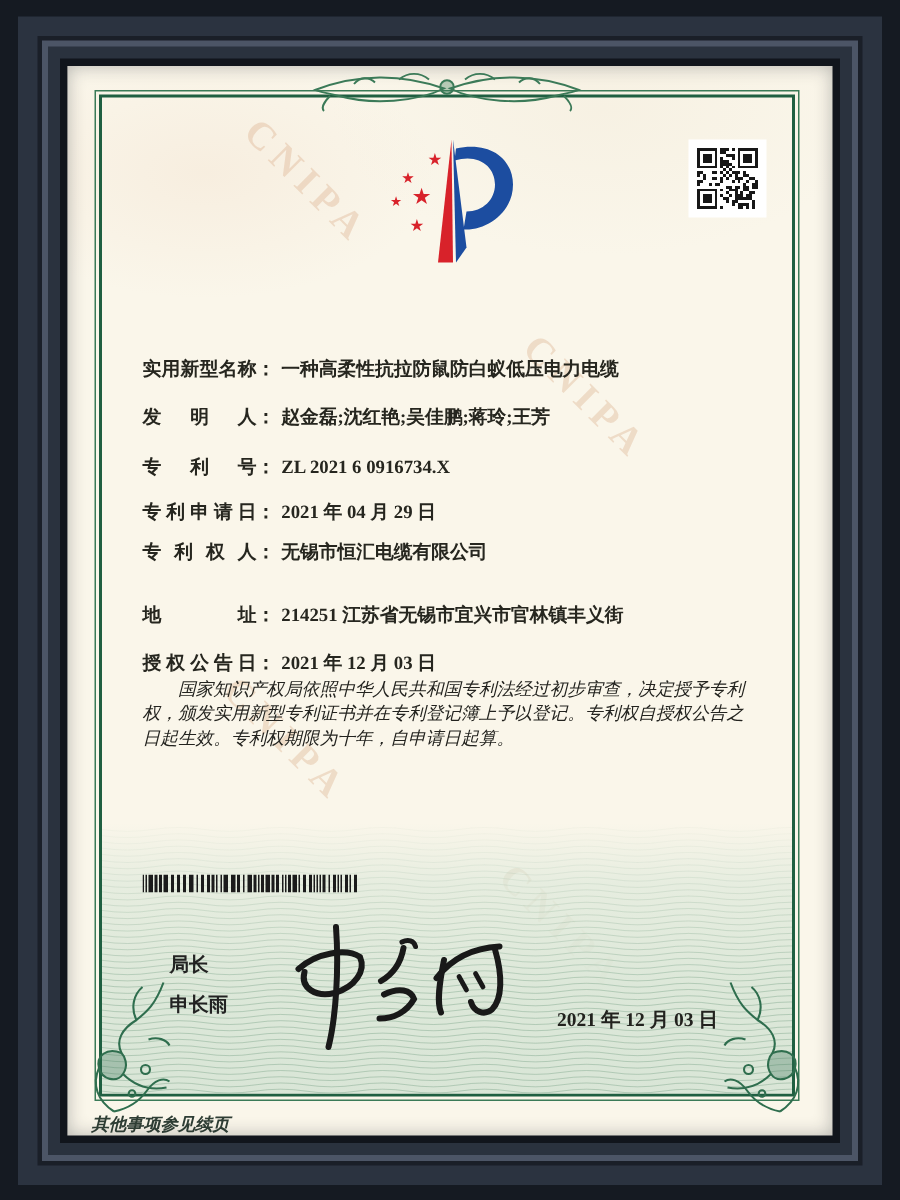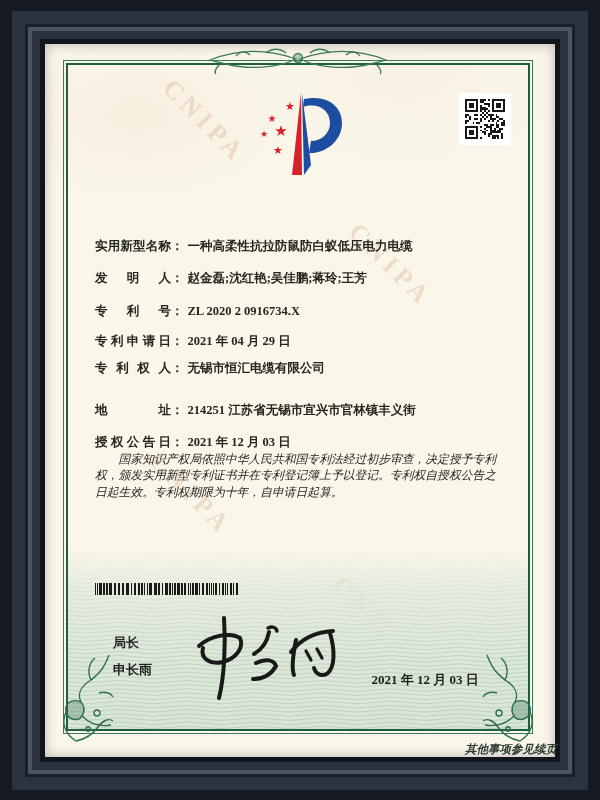--- a/index.html
+++ b/index.html
@@ -56,21 +56,21 @@
   .barcode{position:absolute;left:50px;top:539px;width:146px;height:12px;}
   .signer-role{position:absolute;left:68px;top:590px;font-family:Liberation Mono, monospace;
                font-weight:bold;font-size:13px;color:#222;}
   .signer-name{position:absolute;left:68px;top:617px;font-family:"Liberation Sans",sans-serif;
                font-weight:bold;font-size:13px;color:#222;}
   .signature{position:absolute;left:138px;top:562px;width:170px;height:105px;}
   .issue-date{position:absolute;left:285px;top:627px;width:190px;text-align:center;
               font-size:13px;font-weight:600;color:#22221e;}
   .page-info{position:absolute;left:0;top:662px;width:100%;text-align:center;
              font-size:11px;color:#3c4a40;}
-  .footer-note{position:absolute;left:2px;top:698px;width:100%;text-align:right;
+  .footer-note{position:absolute;left:16px;top:698px;width:100%;text-align:left;
                font-size:11.5px;font-style:italic;font-weight:600;color:#2e3d34;}
   
   .wm{position:absolute;width:150px;height:30px;font-size:26px;font-weight:bold;
       letter-spacing:5px;color:rgba(213,160,118,0.30);transform:rotate(45deg);
       font-family:"Liberation Serif",serif;pointer-events:none;}
   .wm1{left:100px;top:78px;}
   .wm2{left:286px;top:222px;}
   .wm3{left:86px;top:450px;}
   .wm4{left:270px;top:575px;color:rgba(190,160,120,0.28);}
 </style>
@@ -405,21 +405,21 @@
 
 
     <div id="fields">
       <div class="row" style="top:10px">
         <span class="lbl">实用新型名称</span><span class="colon">：</span><span>一种高柔性抗拉防鼠防白蚁低压电力电缆</span>
       </div>
       <div class="row" style="top:42px">
         <span class="lbl">发明人</span><span class="colon">：</span><span>赵金磊;沈红艳;吴佳鹏;蒋玲;王芳</span>
       </div>
       <div class="row" style="top:75px">
-        <span class="lbl">专利号</span><span class="colon">：</span><span>ZL 2020 2 0916734.X</span>
+        <span class="lbl">专利号</span><span class="colon">：</span><span>ZL 2021 6 0916734.X</span>
       </div>
       <div class="row" style="top:105px">
         <span class="lbl">专利申请日</span><span class="colon">：</span><span>2021 年 04 月 29 日</span>
       </div>
       <div class="row" style="top:132px">
         <span class="lbl">专利权人</span><span class="colon">：</span><span>无锡市恒汇电缆有限公司</span>
       </div>
       <div class="row" style="top:174px">
         <span class="lbl">地址</span><span class="colon">：</span><span>214251 江苏省无锡市宜兴市官林镇丰义街</span>
       </div>

